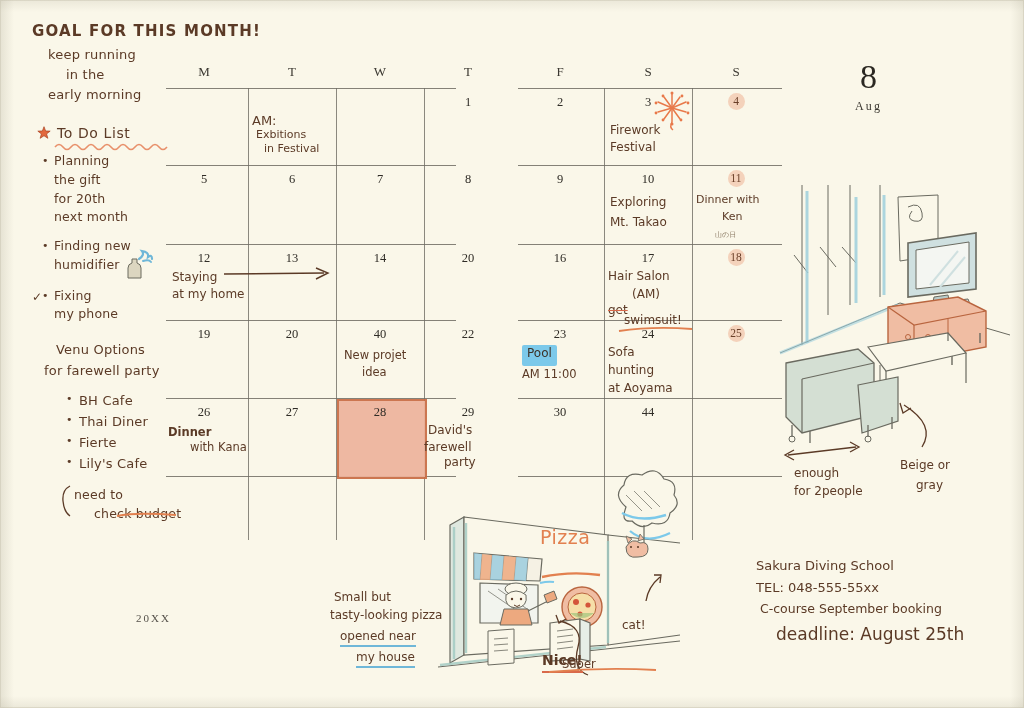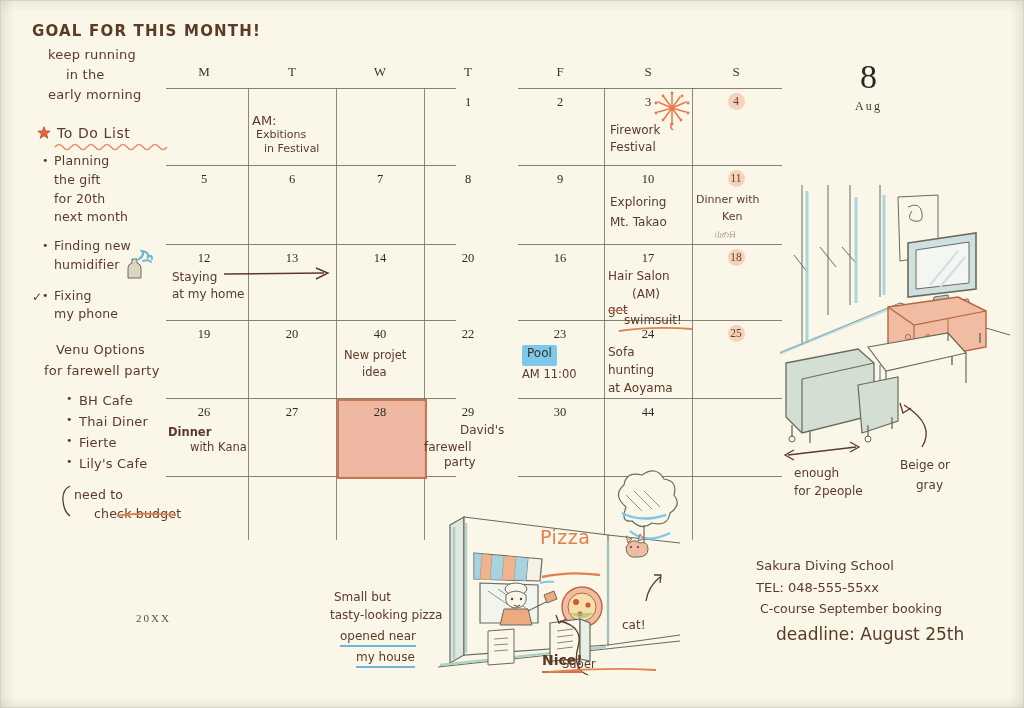--- a/index.html
+++ b/index.html
@@ -275,21 +275,21 @@
     <div class="daynum" style="left:-6px;top:341px"><span>26</span></div>
     <div class="daynum" style="left:82px;top:341px"><span>27</span></div>
     <div class="daynum" style="left:170px;top:341px"><span>28</span></div>
     <div class="daynum" style="left:258px;top:341px"><span>29</span></div>
     <div class="daynum" style="left:350px;top:341px"><span>30</span></div>
     <div class="daynum" style="left:438px;top:341px"><span>44</span></div>
 
     <div class="entry" style="left:2px;top:360px;font-size:11.5px;font-weight:bold;">Dinner</div>
     <div class="entry" style="left:24px;top:375px;font-size:11.5px;">with Kana</div>
 
-    <div class="entry" style="left:262px;top:358px;font-size:12px;margin-left:32px;">David's</div>
+    <div class="entry" style="left:262px;top:358px;font-size:12px;">David's</div>
     <div class="entry" style="left:258px;top:375px;font-size:12px;">farewell</div>
     <div class="entry" style="left:278px;top:390px;font-size:12px;">party</div>
   </div>
 
   <svg class="abs" style="left:780px;top:185px;" width="230" height="280" viewBox="0 0 230 280">
 
     <g stroke="#6a6a60" stroke-width="1" fill="none">
       <line x1="22" y1="0" x2="22" y2="160"></line>
       <line x1="48" y1="0" x2="48" y2="130"></line>
       <line x1="70" y1="0" x2="70" y2="120"></line>

